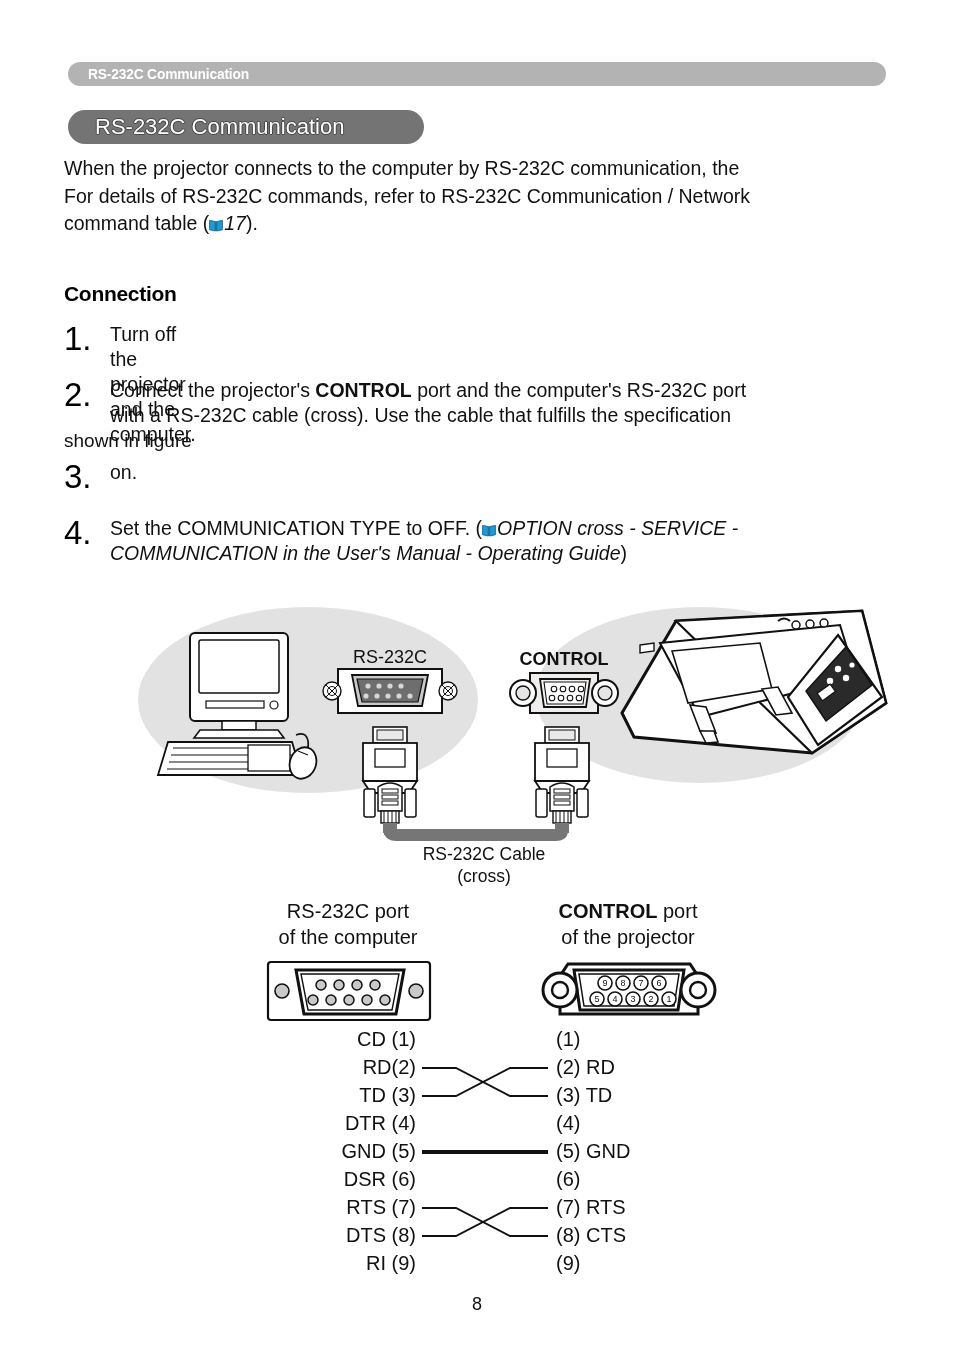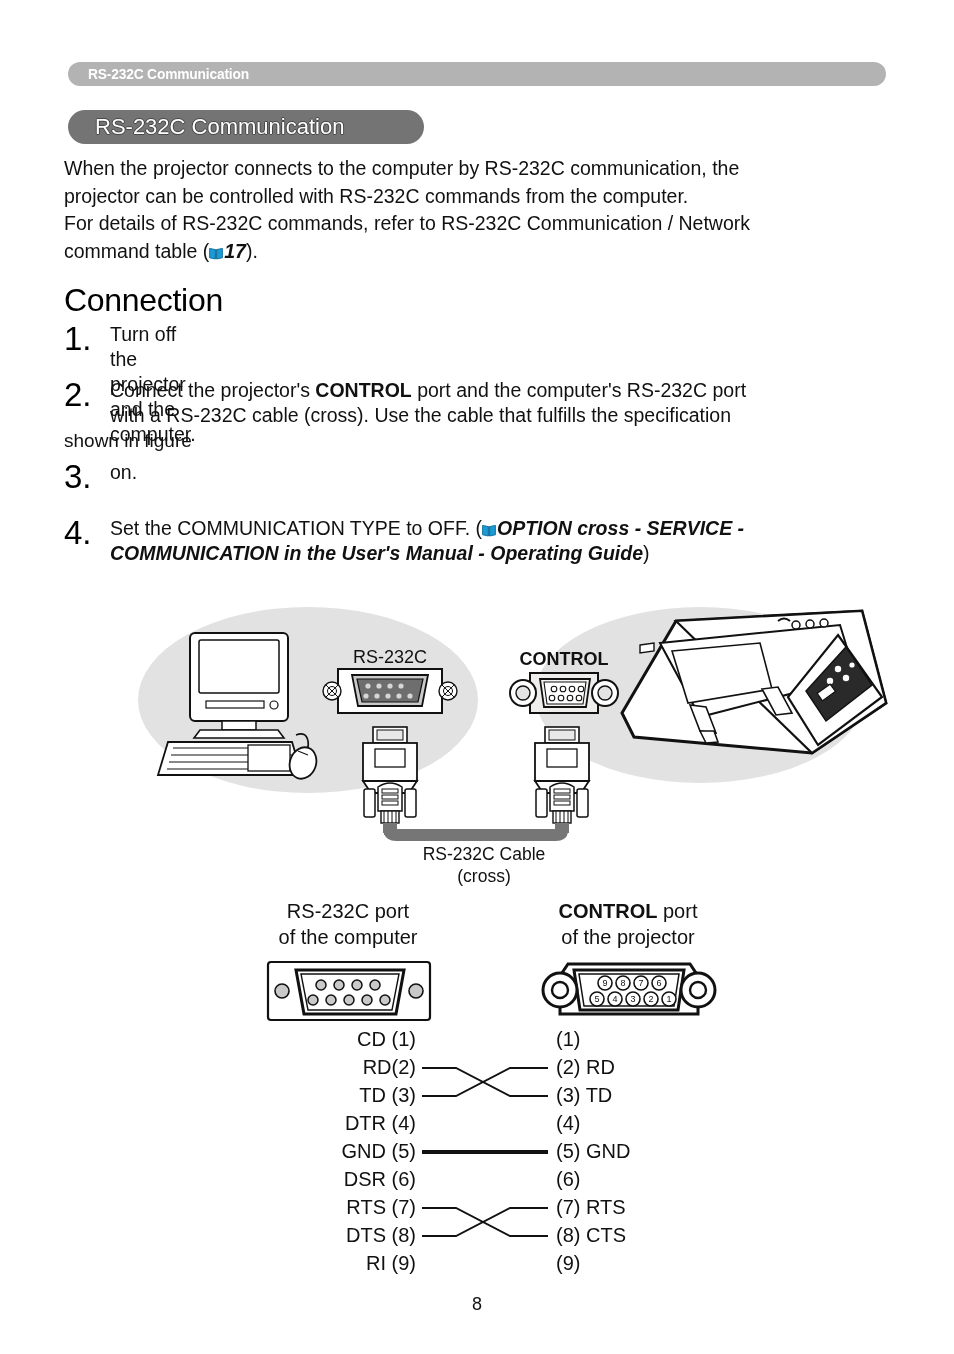--- a/index.html
+++ b/index.html
@@ -46,41 +46,41 @@
   }
   .bookicon{
     display:inline-block;width:14px;height:13px;position:relative;
     vertical-align:-2px;margin-right:1px;
   }
   .bookicon svg{display:block;}
 
   
   .h-conn{
     position:absolute;left:64px;top:282px;
-    font-size:32px;font-weight:normal;letter-spacing:-0.3px;
+    font-size:21px;font-weight:bold;letter-spacing:-0.3px;
     font-family:"Liberation Sans", sans-serif;
   }
 
   
   .step{position:absolute;}
   .step .num{
     position:absolute;left:0;top:0;width:46px;
     font-size:33px;line-height:33px;font-weight:normal;
     text-align:left;
   }
   .step .body{
     position:absolute;left:46px;top:0;
     font-size:19.5px;line-height:25px;color:#111;
   }
   .step .body.wide{width:800px;}
   .step .overflow{
     position:absolute;left:-46px;
     font-size:19px;line-height:25px;color:#111;white-space:nowrap;
   }
-  .bi{font-weight:bold;font-style:italic;}
+  .bi{font-weight:normal;font-style:italic;}
 
   
   .figure{position:absolute;left:0;top:585px;width:954px;height:330px;}
   .figure svg{display:block;}
 
   
   .pinmap{position:absolute;left:8px;top:1025px;width:954px;height:250px;}
   .pinmap svg{display:block;}
 
   
@@ -97,21 +97,20 @@
   <div class="runhead">
     <span>RS-232C Communication</span>
   </div>
 
   <div class="pill">
     <span>RS-232C Communication</span>
   </div>
 
   <div class="intro">
     <div>When the projector connects to the computer by RS-232C communication, the</div>
-    <div>projector can be controlled with RS-232C commands from the computer.</div>
     <div>For details of RS-232C commands, refer to RS-232C Communication / Network</div>
     <div>
       <span>command table (</span><span class="bookicon"><svg width="14" height="13" viewBox="0 0 14 13">
           <path d="M0.6 1.4 L6.3 2.6 L6.3 12 L0.6 10.8 Z" fill="#1b9ad6" stroke="#0d6b98" stroke-width="0.9"></path>
           <path d="M13.4 1.4 L7.7 2.6 L7.7 12 L13.4 10.8 Z" fill="#1b9ad6" stroke="#0d6b98" stroke-width="0.9"></path>
           <rect x="6.3" y="2.3" width="1.4" height="9.8" fill="#0d6b98"></rect>
         </svg></span><span class="bi">17</span><span>).</span>
     </div>
   </div>
 

